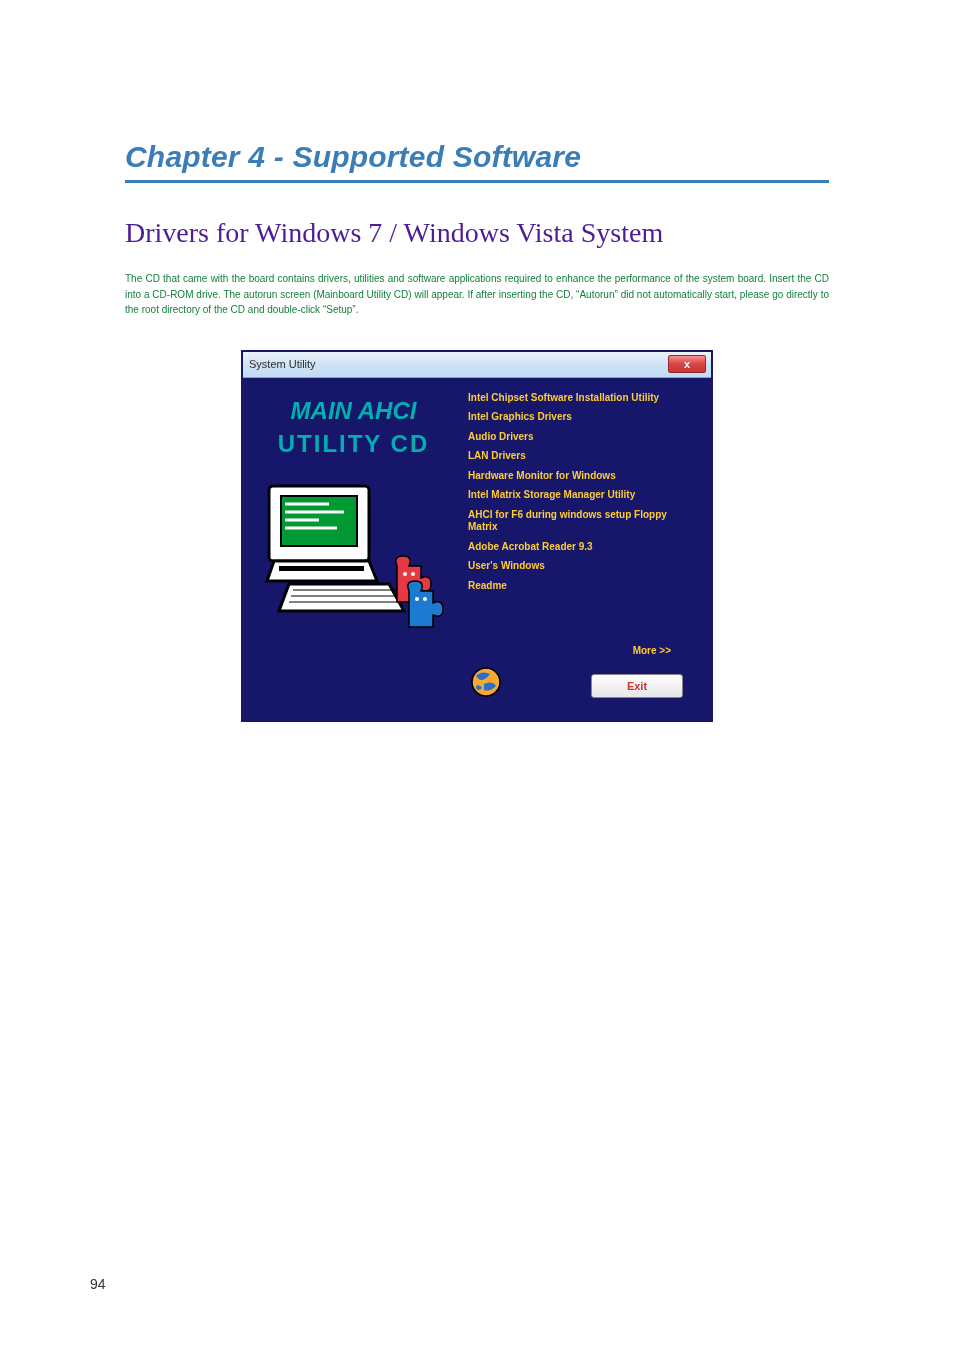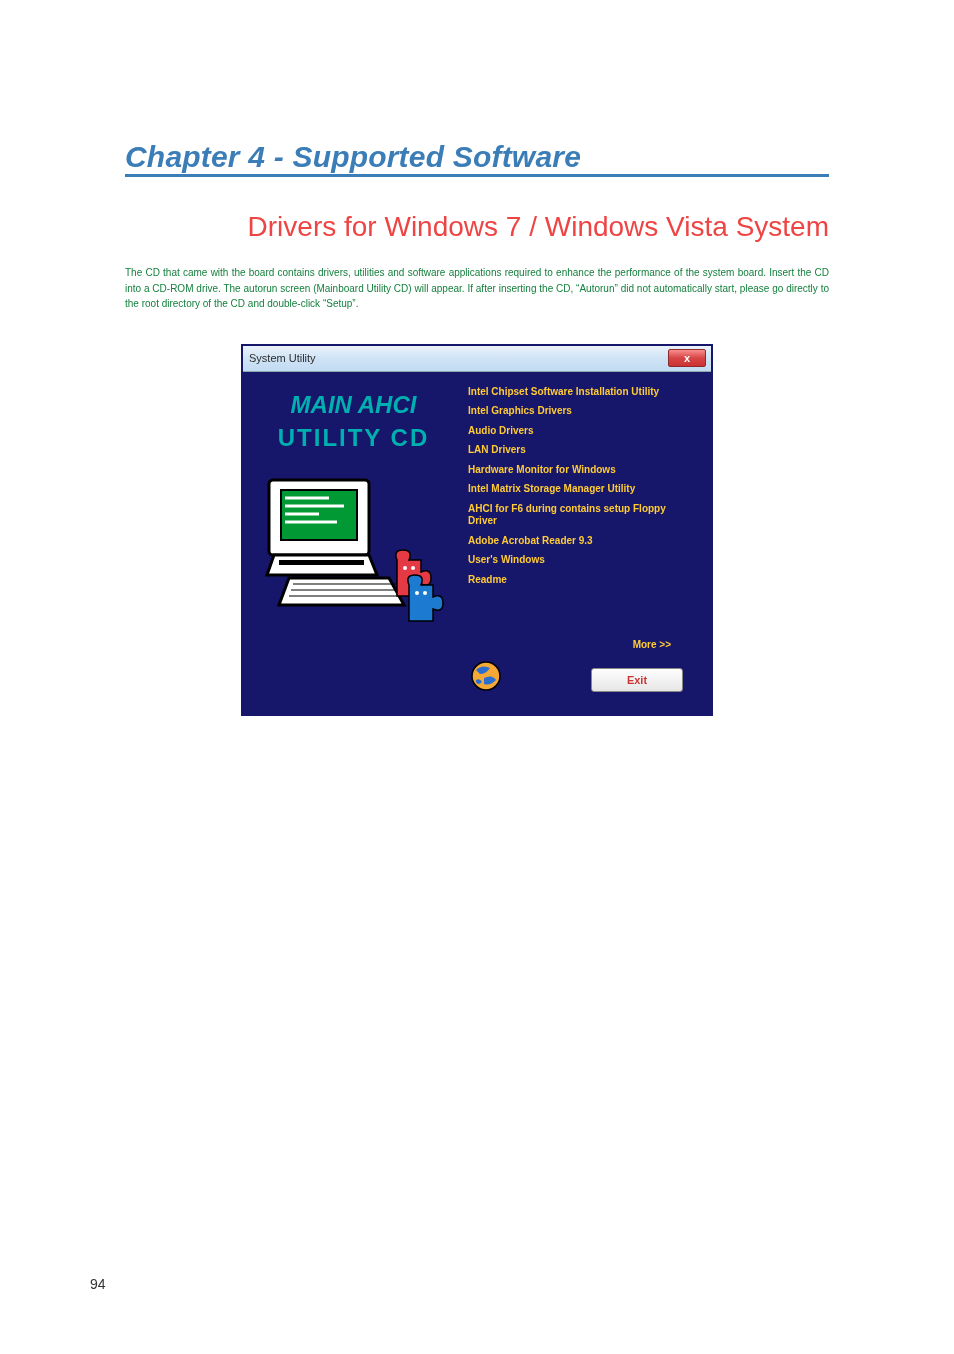--- a/index.html
+++ b/index.html
@@ -14,30 +14,30 @@
   .page {
     padding: 140px 125px 0 125px;
   }
   .chapter-title {
     font-family: "Arial", sans-serif;
     font-style: italic;
     font-weight: 600;
     color: #3b7db6;
     font-size: 30px;
     border-bottom: 3px solid #3b7db6;
+    padding-bottom: 6px;
     margin-bottom: 34px;
     letter-spacing: 0.2px;
   }
   .section-title {
-    font-family: Liberation Sans, sans-serif;
+    font-family: Liberation Serif, serif;
     font-weight: 400;
-    color: #ef4444;
+    color: #4c1d95;
     font-size: 28px;
     margin-bottom: 22px;
-    text-align: right;
   }
   .body-text {
     font-size: 10px;
     line-height: 1.55;
     text-align: justify;
     margin-bottom: 32px;
     color: #15803d;
   }
   
   .window {
@@ -222,21 +222,21 @@
           </svg>
         </div>
       </div>
       <div class="right-panel">
         <div class="menu-item">Intel Chipset Software Installation Utility</div>
         <div class="menu-item">Intel Graphics Drivers</div>
         <div class="menu-item">Audio Drivers</div>
         <div class="menu-item">LAN Drivers</div>
         <div class="menu-item">Hardware Monitor for Windows</div>
         <div class="menu-item">Intel Matrix Storage Manager Utility</div>
-        <div class="menu-item">AHCI for F6 during contains setup Floppy Driver</div>
+        <div class="menu-item">AHCI for F6 during windows setup Floppy Matrix</div>
         <div class="menu-item">Adobe Acrobat Reader 9.3</div>
         <div class="menu-item">User's Windows</div>
         <div class="menu-item">Readme</div>
 
         <div class="more-link">More &gt;&gt;</div>
 
         <div class="globe">
           <svg viewBox="0 0 32 32" width="32" height="32">
             <circle cx="16" cy="16" r="14" fill="#f4a835" stroke="#000" stroke-width="1.5"></circle>
             <path d="M 6 10 Q 12 4 20 8 Q 16 14 10 14 Z" fill="#2a6ed0"></path>

